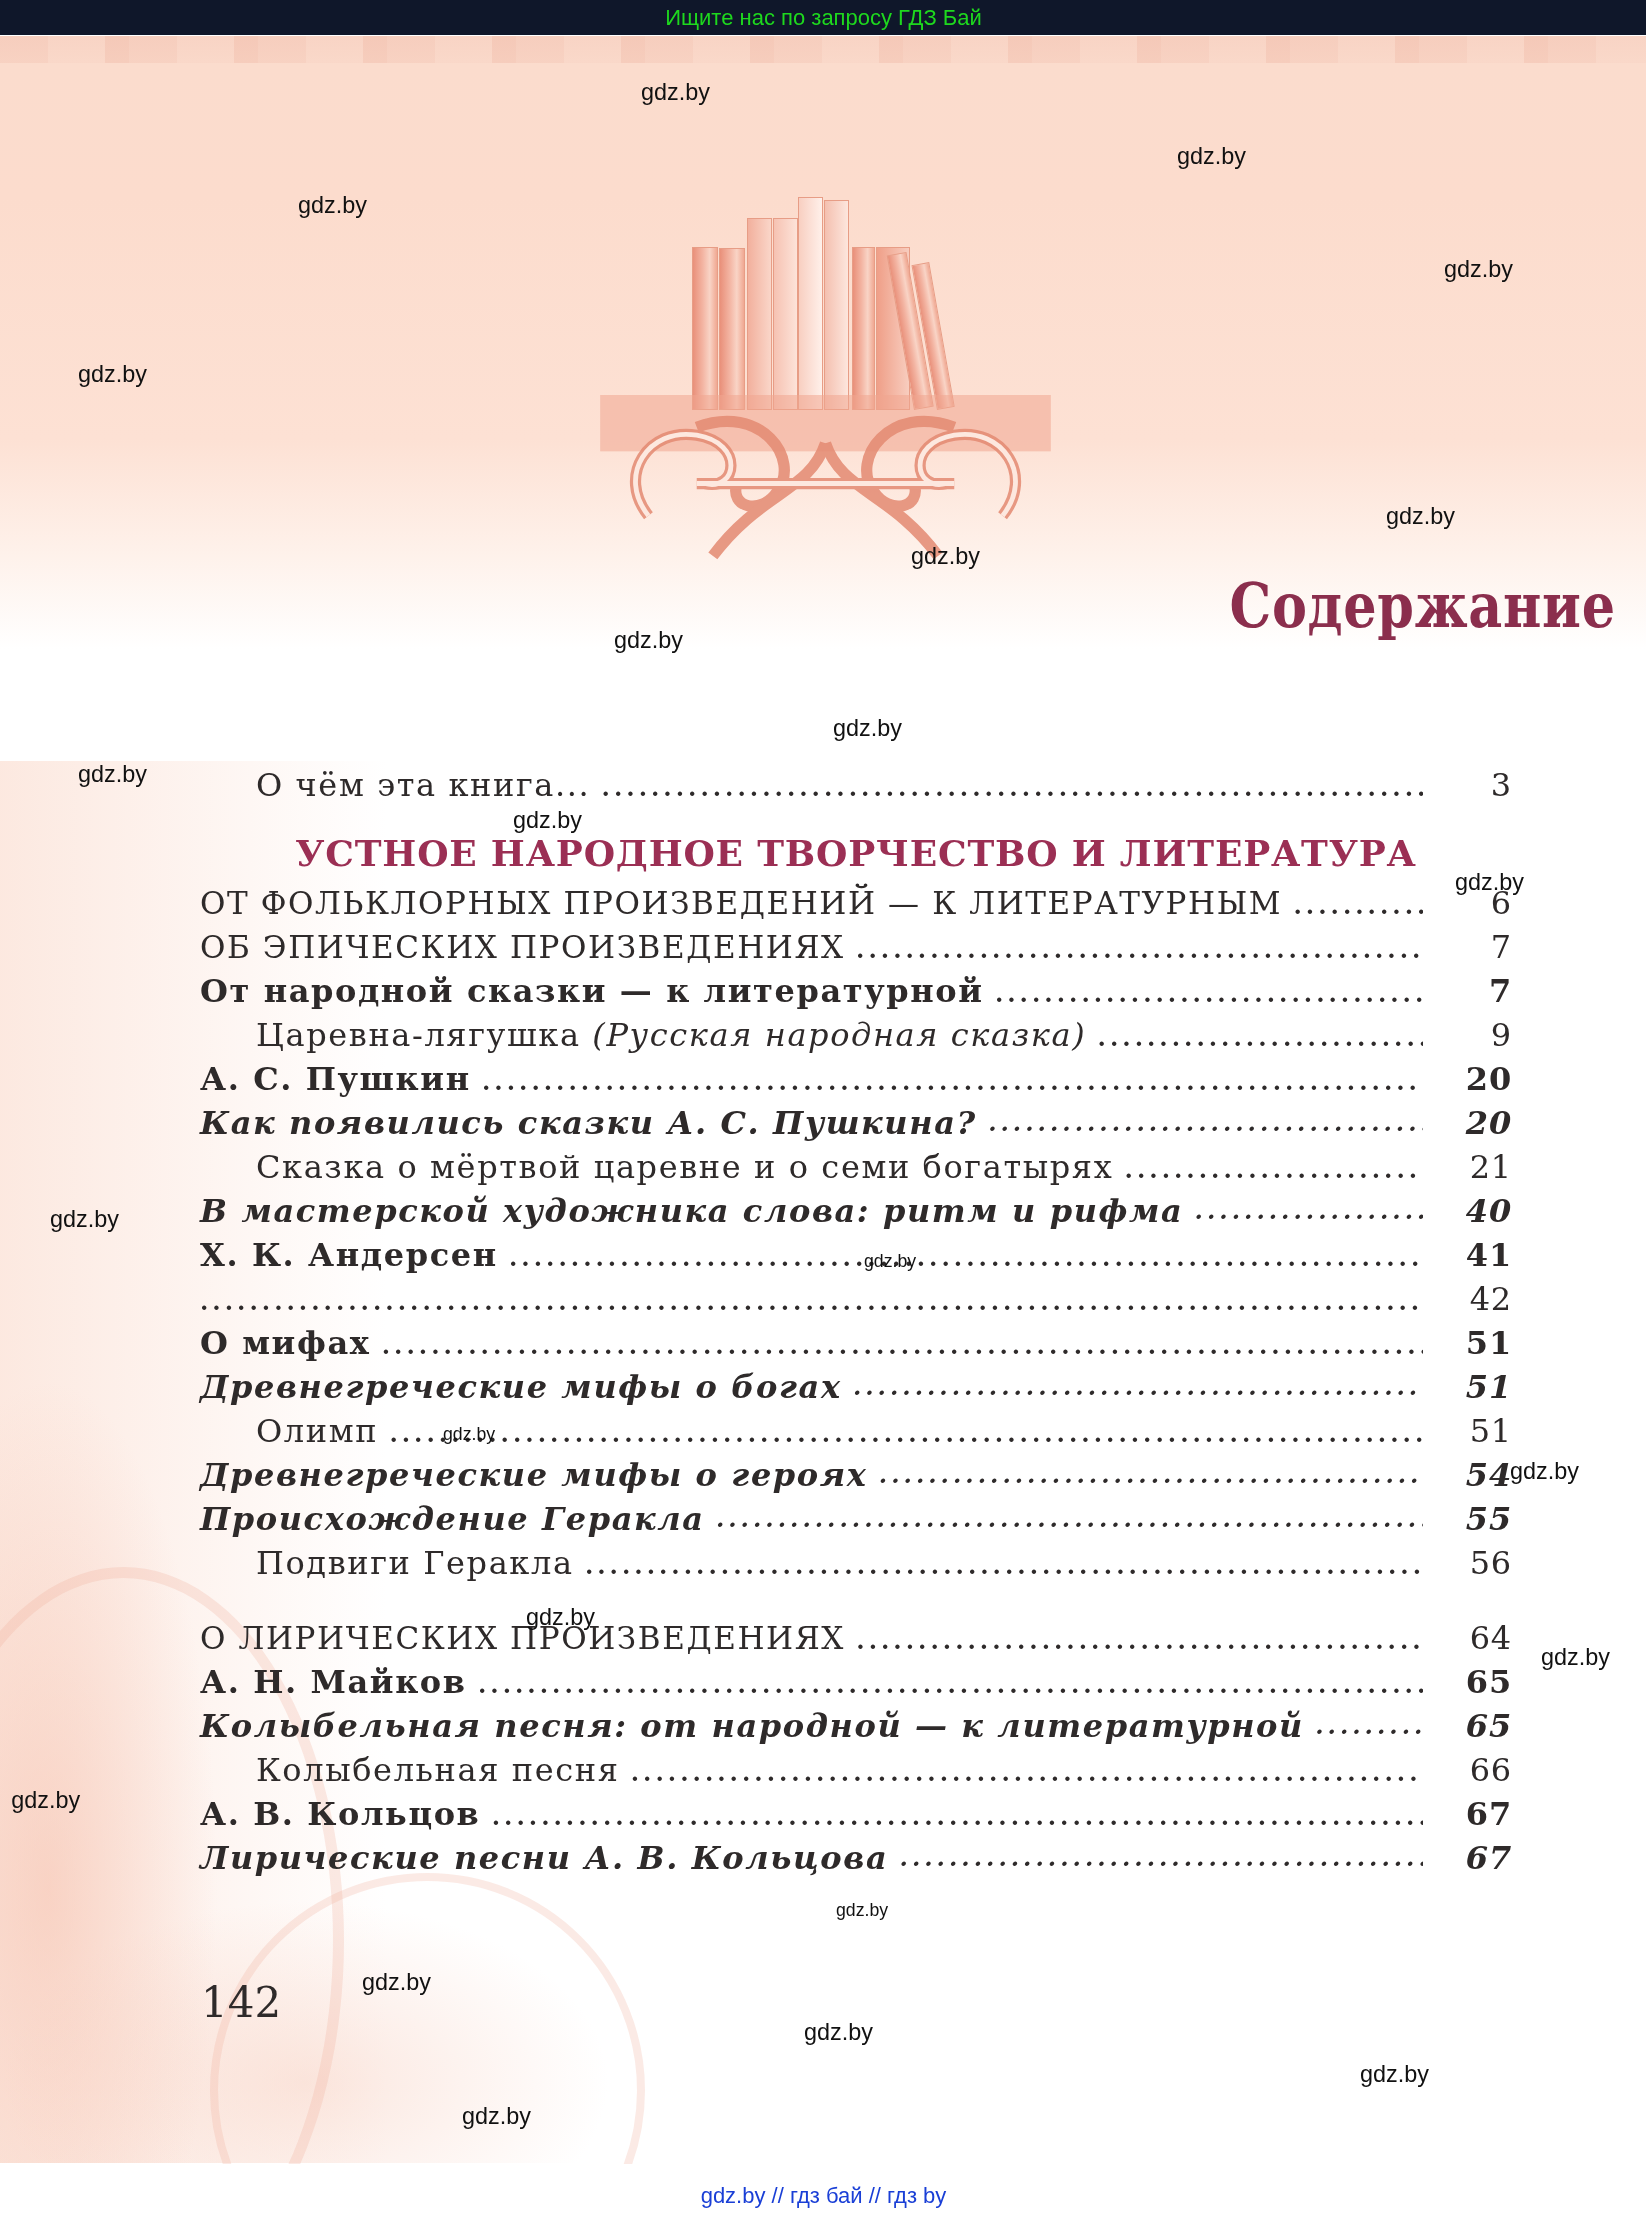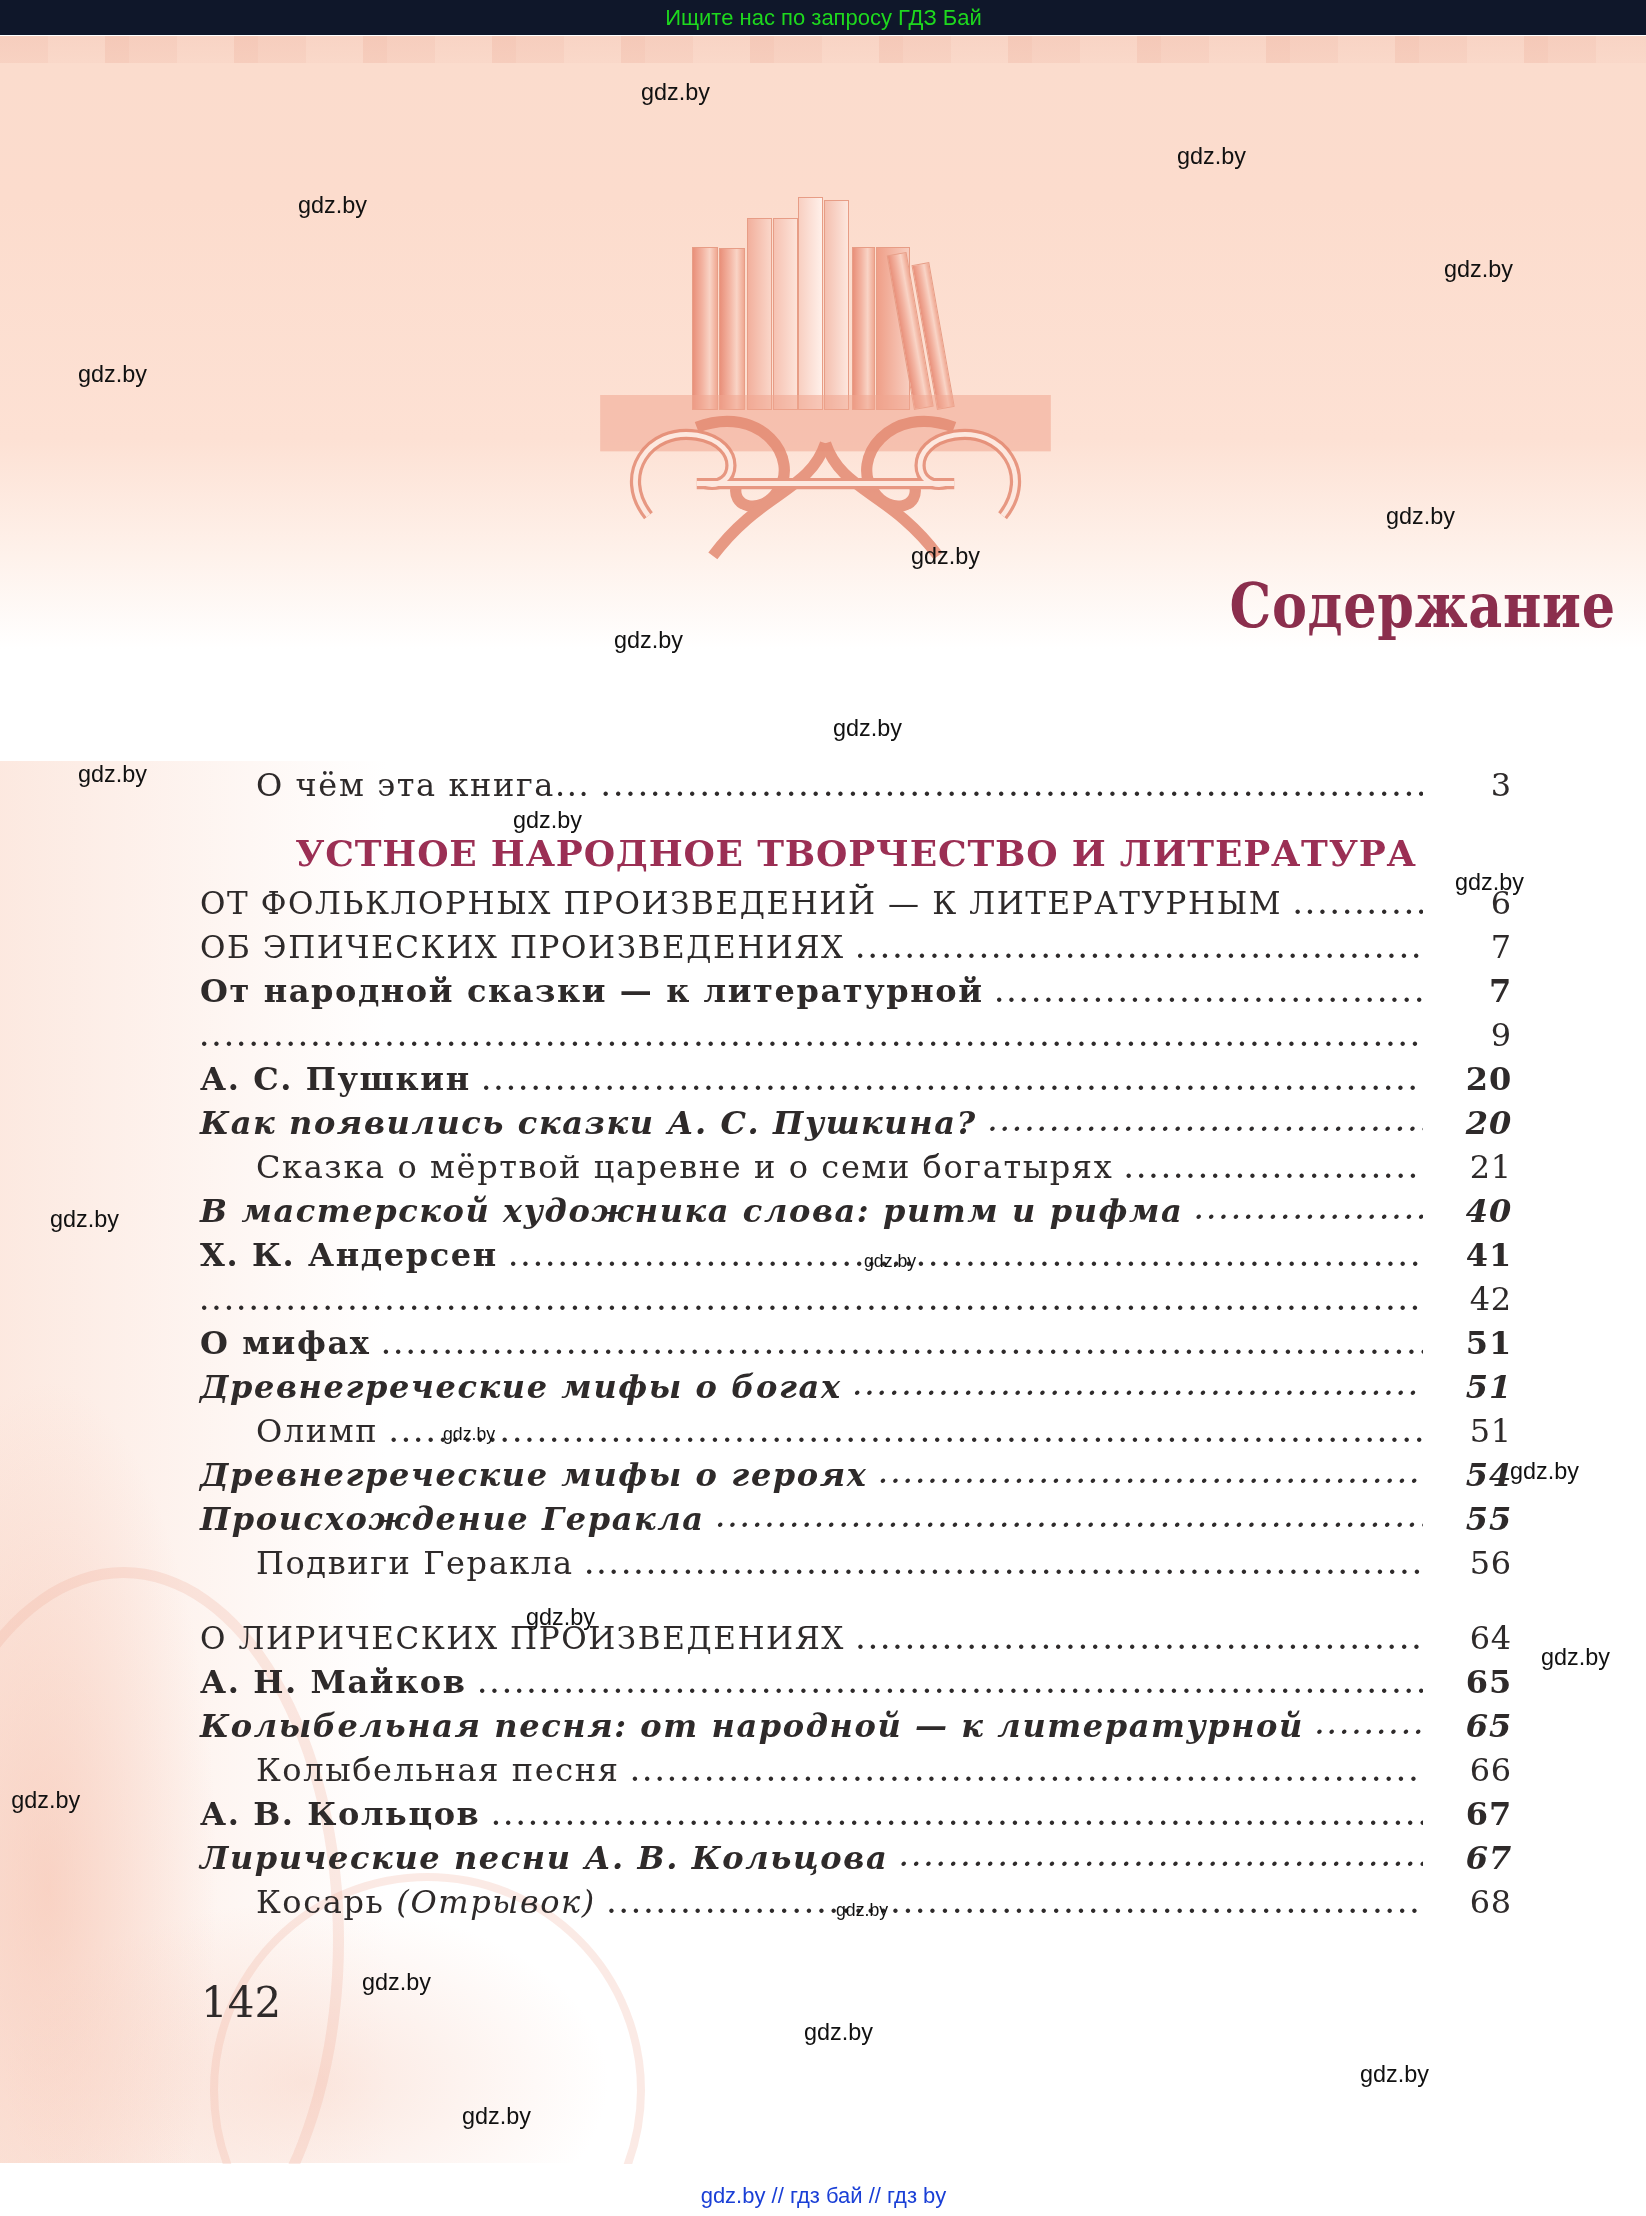--- a/index.html
+++ b/index.html
@@ -169,20 +169,21 @@
           <span class="label"><span>ОБ ЭПИЧЕСКИХ ПРОИЗВЕДЕНИЯХ</span></span>
           <span class="leader"></span>
           <span class="page-num">7</span>
         </div>
         <div class="toc-row lvl-bold">
           <span class="label"><span>От народной сказки — к литературной</span></span>
           <span class="leader"></span>
           <span class="page-num">7</span>
         </div>
         <div class="toc-row lvl-sub">
+          <span class="label"><span>Царевна-лягушка</span> <span class="it">(Русская народная сказка)</span></span>
           <span class="leader"></span>
           <span class="page-num">9</span>
         </div>
         <div class="toc-row lvl-bold">
           <span class="label"><span>А. С. Пушкин</span></span>
           <span class="leader"></span>
           <span class="page-num">20</span>
         </div>
         <div class="toc-row lvl-bold-italic">
           <span class="label"><span>Как появились сказки А. С. Пушкина?</span></span>
@@ -263,25 +264,20 @@
         </div>
         <div class="toc-row lvl-bold">
           <span class="label"><span>А. В. Кольцов</span></span>
           <span class="leader"></span>
           <span class="page-num">67</span>
         </div>
         <div class="toc-row lvl-bold-italic">
           <span class="label"><span>Лирические песни А. В. Кольцова</span></span>
           <span class="leader"></span>
           <span class="page-num">67</span>
-        </div>
-        <div class="toc-row lvl-sub">
-          <span class="label"><span>Косарь</span> <span class="it">(Отрывок)</span></span>
-          <span class="leader"></span>
-          <span class="page-num">68</span>
         </div>
       </div>
   </div>
 
   <div class="page-number">142</div>
 
   <div id="wms">
       <div class="wm" style="left: 641px; top: 43px;">gdz.by</div>
       <div class="wm" style="left: 1177px; top: 107px;">gdz.by</div>
       <div class="wm" style="left: 298px; top: 156px;">gdz.by</div>

